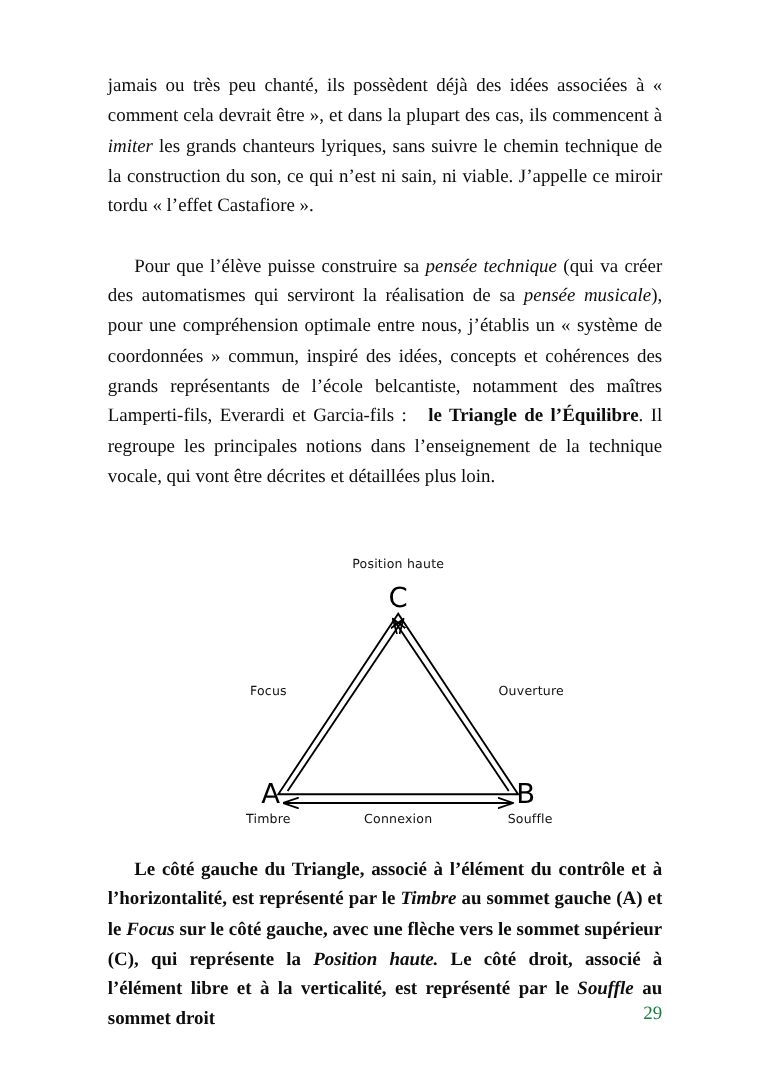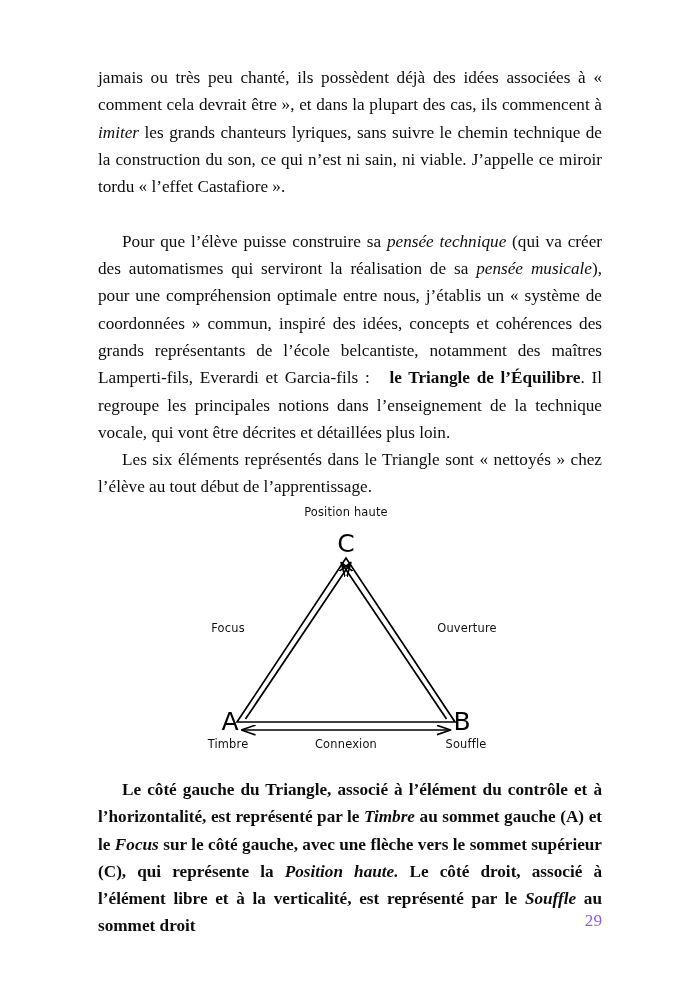--- a/index.html
+++ b/index.html
@@ -36,21 +36,21 @@
   }
   .gap-par {
     height: 27.3px;
   }
   .it { font-style: italic; }
   .bd { font-weight: bold; padding-left: 13px; }
 
   
   .diagram {
     position: absolute;
-    left: 180px;
+    left: 196px;
     top: 500px;
     width: 340px;
     height: 262px;
   }
   .diagram svg {
     display: block;
     width: 340px;
     height: 262px;
   }
   .dg-label {
@@ -67,37 +67,36 @@
 
   
   .page-number {
     position: absolute;
     right: 98px;
     top: 910px;
     width: 60px;
     text-align: right;
     font-size: 17.2px;
     line-height: 22px;
-    color: #8b5cf6;
+    color: #15803d;
   }
 </style>
 </head>
 <body>
 
 <div class="page">
 
   <div class="text-column">
 
     <p class="body-par"><span>jamais ou très peu chanté, ils possèdent déjà des idées associées à « comment cela devrait être », et dans la plupart des cas, ils commencent à </span><span class="it">imiter</span><span> les grands chanteurs lyriques, sans suivre le chemin technique de la construction du son, ce qui n’est ni sain, ni viable. J’appelle ce miroir tordu « l’effet Castafiore ».</span></p>
 
     <div class="gap-par"></div>
 
     <p class="body-par indent"><span>Pour que l’élève puisse construire sa </span><span class="it">pensée technique</span><span> (qui va créer des automatismes qui serviront la réalisation de sa </span><span class="it">pensée musicale</span><span>), pour une compréhension optimale entre nous, j’établis un « système de coordonnées » commun, inspiré des idées, concepts et cohérences des grands représentants de l’école belcantiste, notamment des maîtres Lamperti-fils, Everardi et Garcia-fils : </span><span class="bd">le Triangle de l’Équilibre</span><span>. Il regroupe les principales notions dans l’enseignement de la technique vocale, qui vont être décrites et détaillées plus loin.</span></p>
 
-    <p class="body-par indent"><span>Les six éléments représentés dans le Triangle sont « nettoyés » chez l’élève au tout début de l’apprentissage.</span></p>
 
   </div>
 
   <div class="diagram">
     <svg viewBox="0 0 340 262" xmlns="http://www.w3.org/2000/svg">
       <defs>
         <marker id="arrowhead" markerWidth="9" markerHeight="9" refX="7.6" refY="3.1" orient="auto" markerUnits="strokeWidth">
           <path d="M0,0.35 L8,3.1 L0,5.85" fill="none" stroke="#000000" stroke-width="0.95" stroke-linecap="round" stroke-linejoin="round"></path>
         </marker>
         <marker id="arrowheadStart" markerWidth="9" markerHeight="9" refX="0.4" refY="3.1" orient="auto" markerUnits="strokeWidth">

